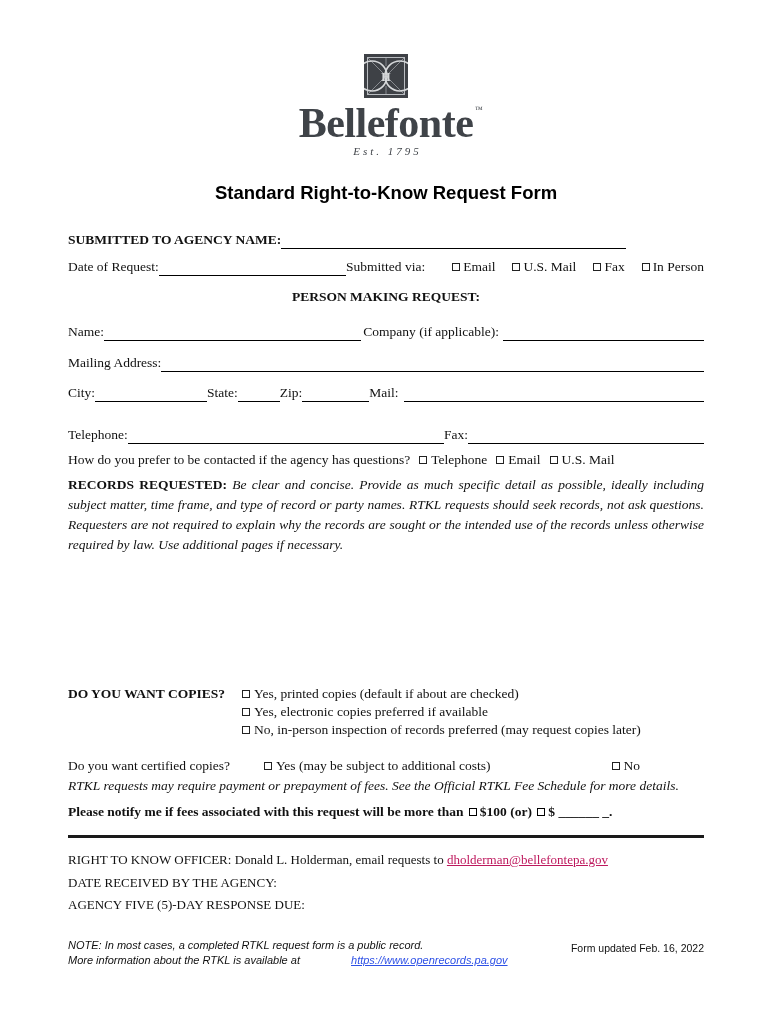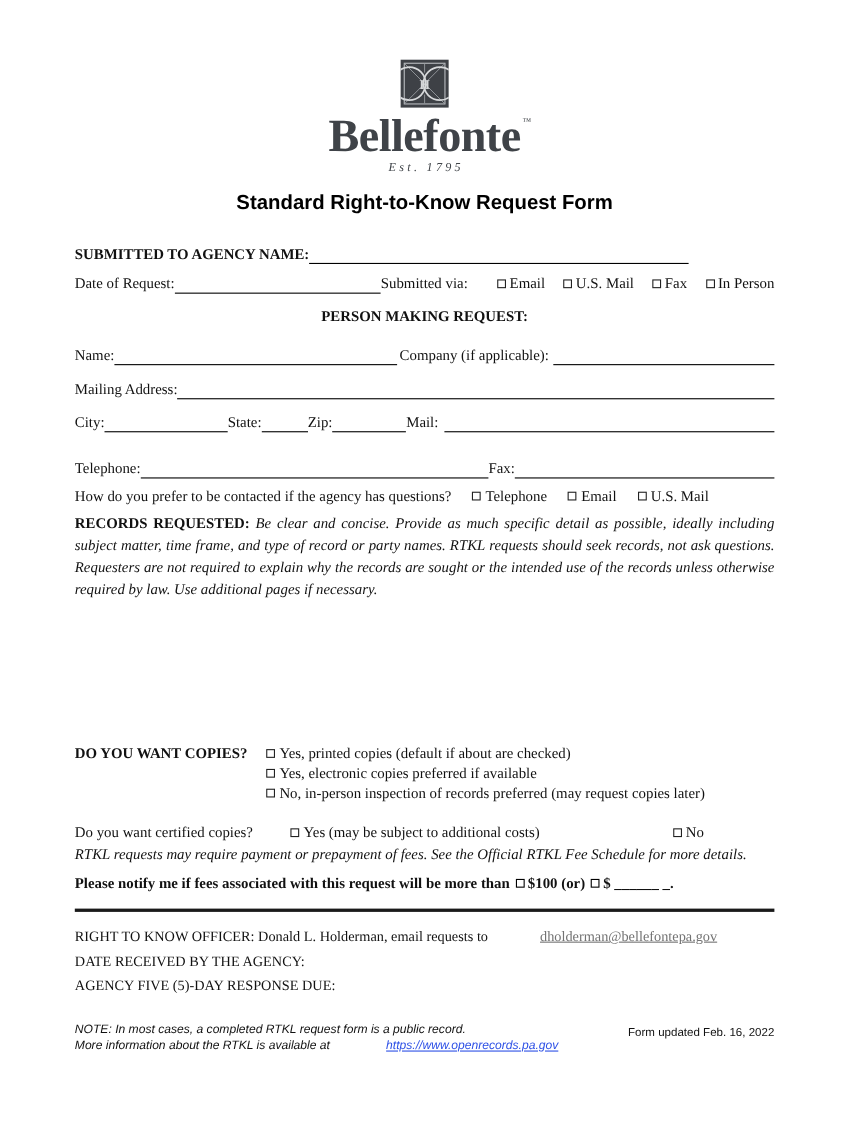--- a/index.html
+++ b/index.html
@@ -20,21 +20,21 @@
   .logo-name {
     font-family:"Liberation Serif", serif; font-weight:700; font-size:42px;
     line-height:1.0; color:#3f4348; letter-spacing:-0.5px; position:relative; display:inline-block;
   }
   .logo-tm { font-size:8px; font-weight:400; position:absolute; top:4px; right:-9px; }
   .logo-est { font-style:italic; font-size:11px; letter-spacing:3px; text-indent:3px; margin-top:1px; }
 
   
   .form-title {
     text-align:center; font-family:"Liberation Sans", sans-serif;
-    font-weight:700; font-size:18.5px; margin-top:15px; color:#000;
+    font-weight:700; font-size:18.5px; margin-top:25px; color:#000;
   }
 
   
   .form-area { margin-top:27px; font-size:13.5px; line-height:18px; }
   .row { display:flex; align-items:flex-end; }
   .blank { border-bottom:1px solid #000; height:15px; }
   .grow { flex:1 1 auto; }
   b.caps { font-weight:700; }
   .cb {
     display:inline-block; width:8px; height:8px; border:1px solid #222;
@@ -55,21 +55,21 @@
   .r-mail { margin-top:13px; }
   .r-city { margin-top:12px; }
   .r-city .b-city { width:112px; }
   .r-city .b-state { width:42px; }
   .r-city .b-zip { width:67px; }
   .r-city .lab-em { padding-right:5px; }
   .r-tel { margin-top:24px; }
   .r-tel .b-tel { flex:1.34 1 0; }
   .r-tel .b-fax { flex:1 1 0; }
   .r-contact { margin-top:7px; }
-  .contact-item { margin-left:19px; white-space:nowrap; }
+  .contact-item { margin-left:9px; white-space:nowrap; }
 
   .records-para { margin-top:6px; text-align:justify; line-height:20px; }
   .records-para .ital { font-style:italic; }
   .records-write { height:120px; }
 
   
   .copies { display:flex; margin-top:10px; line-height:18px; }
   .copies-head { width:174px; font-weight:700; flex:0 0 auto; }
   .copies-opts { flex:1 1 auto; }
   .copies-opt { white-space:nowrap; }
@@ -77,21 +77,21 @@
   .r-cert { margin-top:18px; }
   .cert-yes { margin-left:34px; }
   .cert-no { margin-right:64px; }
   .fee-note { margin-top:2px; font-style:italic; line-height:17px; }
   .fee-notify { margin-top:8px; font-weight:700; line-height:19px; }
   .fee-notify .cb { border-color:#000; margin-left:2px; }
 
   
   .rule { height:3px; background:#1a1a1a; margin-top:14px; }
   .officer-block { margin-top:11px; font-size:13px; line-height:22.5px; }
-  a.email-link { color:#737373; text-decoration:underline;margin-left:44px; }
+  a.email-link { color:#be185d; text-decoration:underline; }
 
   
   .footer { margin-top:21px; display:flex; align-items:flex-start;
     font-family:"Liberation Sans", sans-serif; font-size:11px; }
   .footer-left { font-style:italic; line-height:15px; flex:1 1 auto; }
   .footer-right { font-style:normal; font-size:10.5px; white-space:nowrap; padding-top:1px; }
   a.url-link { color:#2d50e6; text-decoration:underline; font-style:italic;margin-left:48px; }
 </style>
 </head>
 <body>

